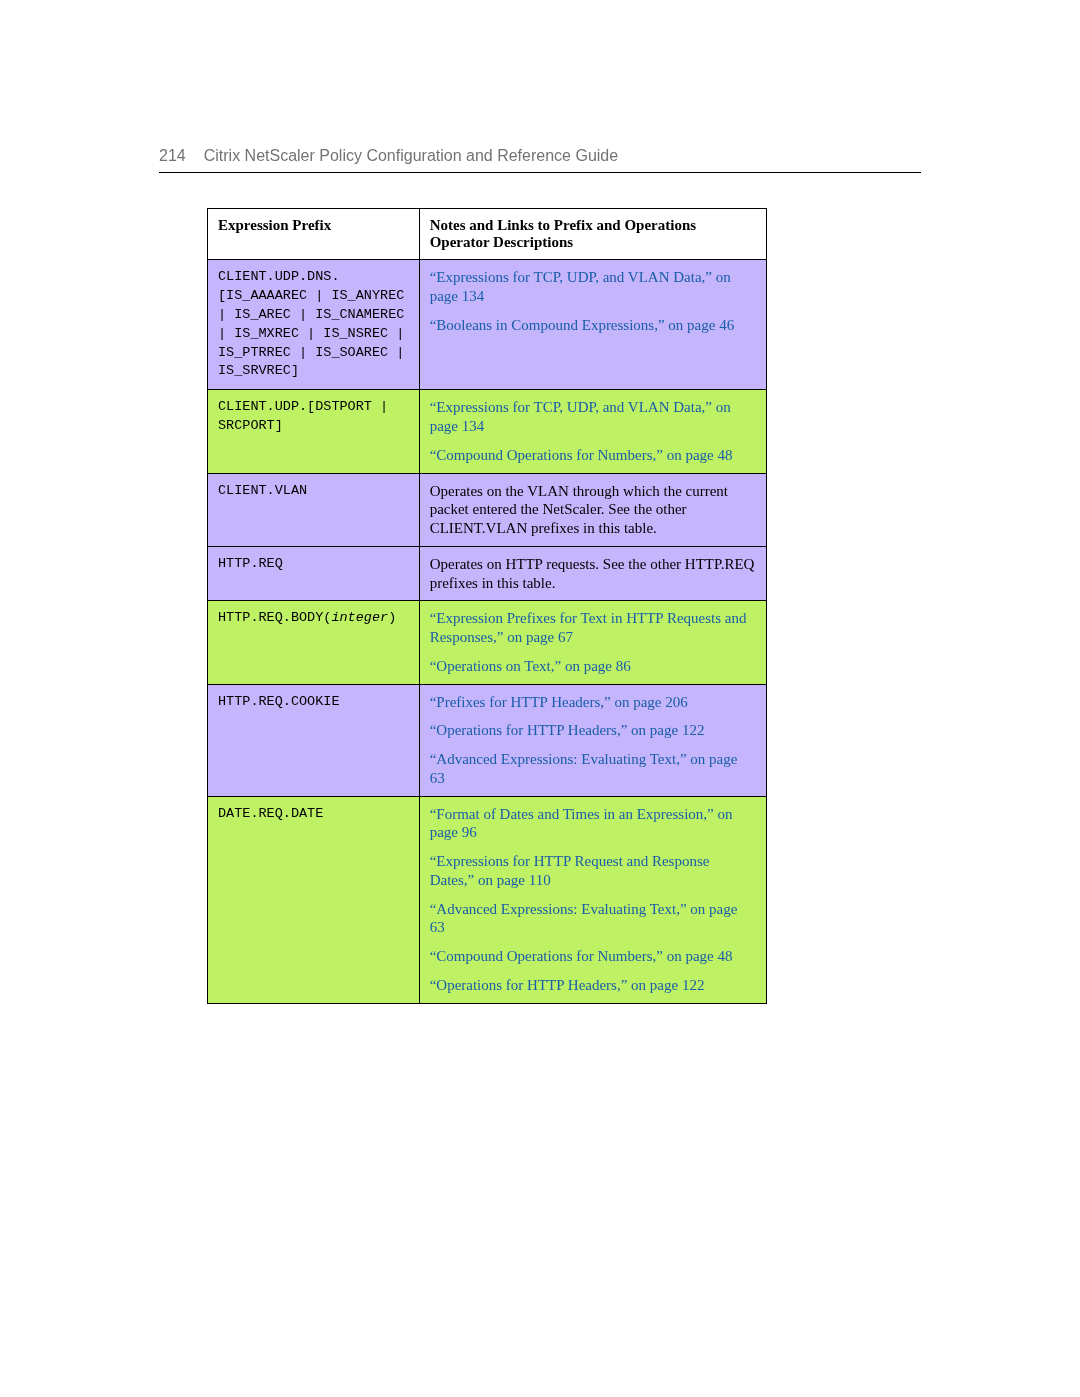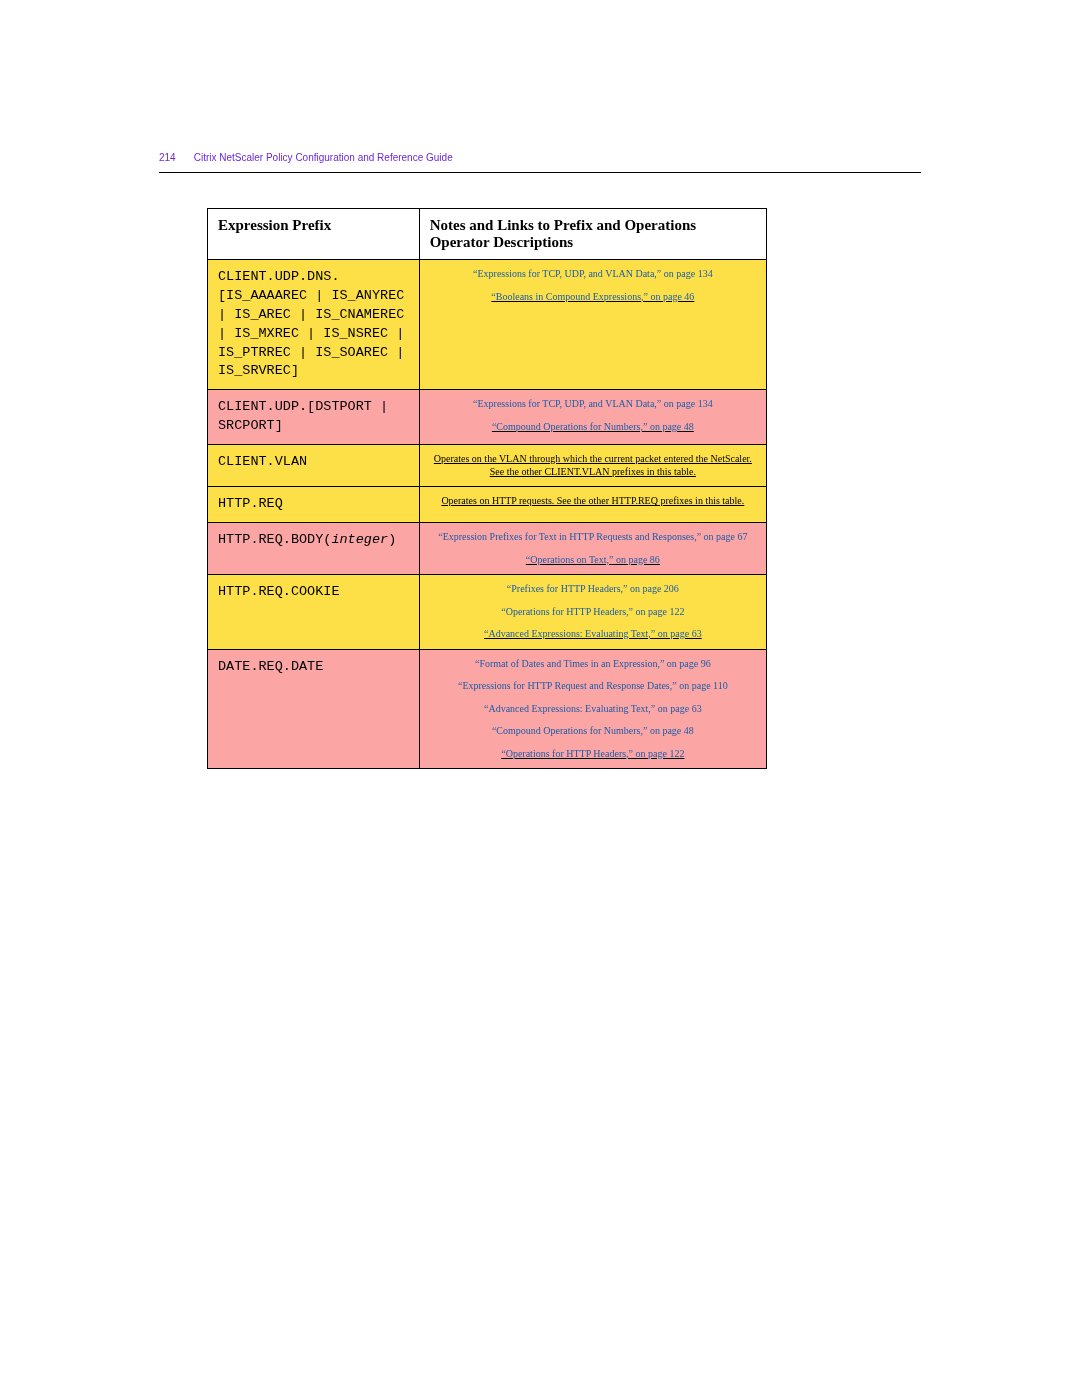--- a/index.html
+++ b/index.html
@@ -17,22 +17,22 @@
     .page {
       padding: 147px 159px 0 159px;
     }
     .header-line {
       border-bottom: 1px solid #000;
       padding-bottom: 7px;
       margin-bottom: 35px;
     }
     .header-text {
       font-family: Arial, Helvetica, sans-serif;
-      font-size: 10px;
-      color: #6d28d9;
+      font-size: 16px;
+      color: #737373;
     }
     .page-number {
       display: inline-block;
       margin-right: 18px;
     }
     .header-title {
       display: inline;
     }
     .table-container {
       margin-left: 48px;
@@ -66,42 +66,40 @@
       color: #000;
       line-height: 1.4;
       white-space: pre-wrap;
       word-break: break-word;
     }
     .italic {
       font-style: italic;
       text-align: right;
     }
     .notes-cell {
-      font-size: 10px;
+      font-size: 15px;
       line-height: 1.25;
-      text-align: center;
     }
     .link-text {
       color: #1a5da8;
     }
     .plain-text {
       color: #000;
     }
     .note-item {
       margin-bottom: 10px;
     }
     .note-item:last-child {
       margin-bottom: 0;
-      text-decoration: underline;
     }
     tr.alt td {
-      background-color: #fde047;
+      background-color: #c4b5fd;
     }
     tr.norm td {
-      background-color: #fca5a5;
+      background-color: #bef264;
     }
   </style>
 </head>
 <body>
 
 <div class="page">
   <div class="header-line">
     <span class="header-text">
       <span class="page-number">214</span><span class="header-title">Citrix NetScaler Policy Configuration and Reference Guide</span>
     </span>

